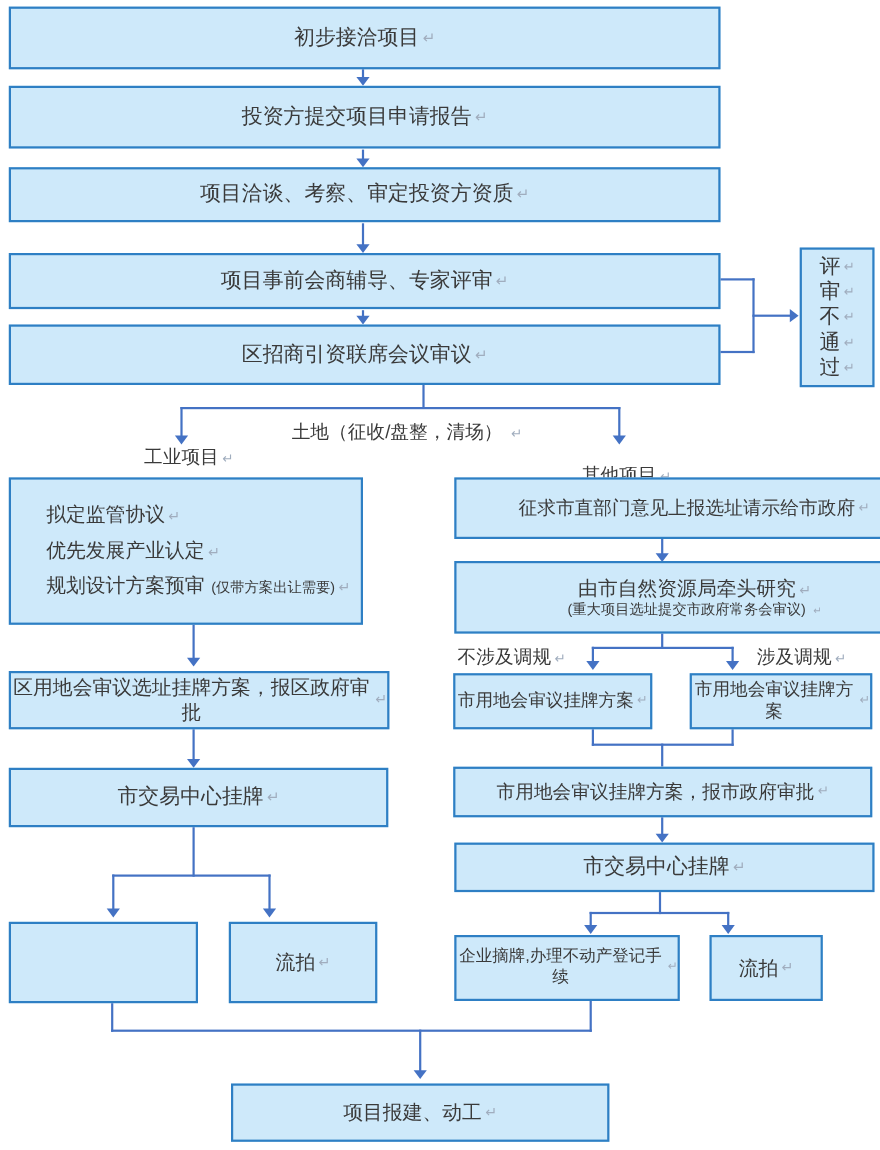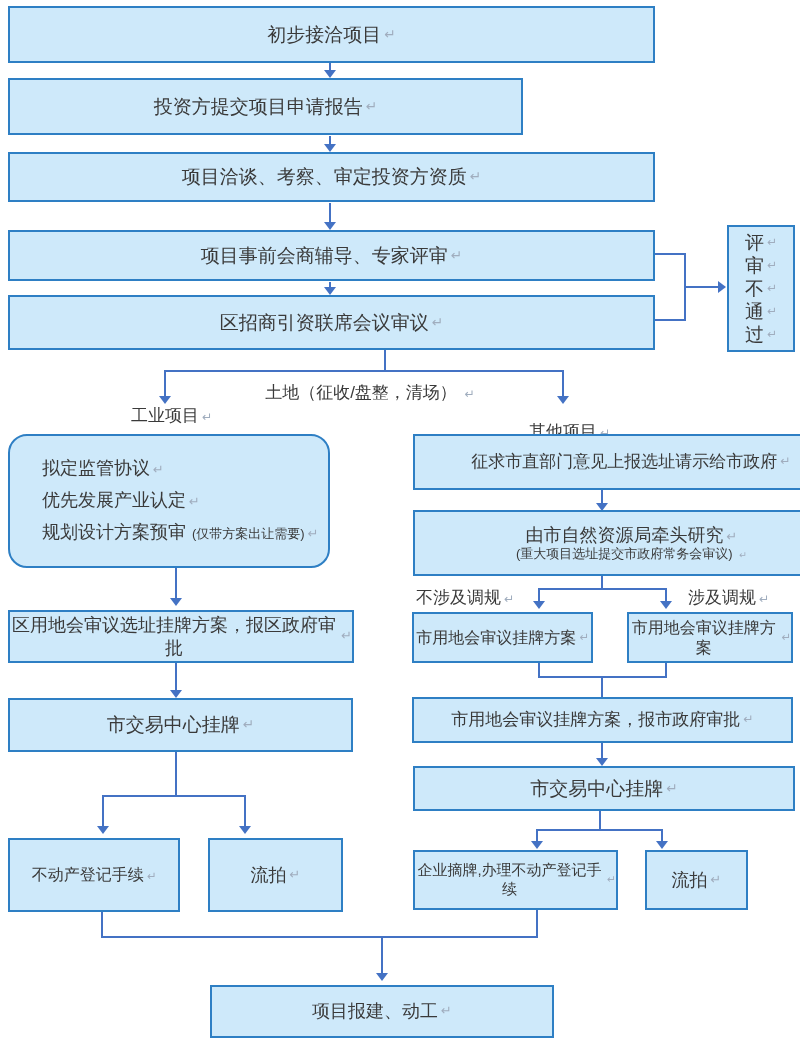--- a/index.html
+++ b/index.html
@@ -14,21 +14,21 @@
     position:relative;width:800px;height:1045px;background:#ffffff;overflow:hidden;
     font-family:"Liberation Sans","DejaVu Sans",sans-serif;color:var(--text);padding-left:28px;
   }
   .box{
     position:absolute;box-sizing:border-box;background:var(--box-fill);
     border:2px solid var(--box-border);
     display:flex;align-items:center;justify-content:center;
     text-align:center;line-height:1.25;
   }
   .box.col{flex-direction:column;}
-  .box.leftalign{align-items:flex-start;justify-content:center;text-align:left;border-radius:19px;}
+  .box.leftalign{align-items:flex-start;justify-content:center;text-align:left;}
   .ret{color:var(--mark);font-size:0.72em;margin-left:3px;}
   .note{font-size:13px;margin-left:6px;}
   .lbl{position:absolute;white-space:nowrap;}
   .vline{position:absolute;width:2px;background:var(--line);}
   .hline{position:absolute;height:2px;background:var(--line);}
   .ah-down{position:absolute;width:0;height:0;
     border-left:6px solid transparent;border-right:6px solid transparent;
     border-top:8px solid var(--line);}
   .ah-right{position:absolute;width:0;height:0;
     border-top:6px solid transparent;border-bottom:6px solid transparent;
@@ -42,21 +42,21 @@
 <div id="canvas">
 
   <div class="box" style="left:8px;top:6px;width:647px;height:57px;font-size:19px">
     <span>初步接洽项目</span>
       <span class="ret">↵</span>
   </div>
 
   <div class="vline" style="left:329px;top:63px;height:8px"></div>
   <div class="ah-down" style="left:324px;top:70px"></div>
 
-  <div class="box" style="left:8px;top:78px;width:515px;height:57px;font-size:19px">
+  <div class="box" style="left:8px;top:78px;width:647px;height:57px;font-size:19px">
     <span>投资方提交项目申请报告</span>
       <span class="ret">↵</span>
   </div>
 
   <div class="vline" style="left:329px;top:136px;height:9px"></div>
   <div class="ah-down" style="left:324px;top:144px"></div>
 
   <div class="box" style="left:8px;top:152px;width:647px;height:50px;font-size:19px">
     <span>项目洽谈、考察、审定投资方资质</span>
       <span class="ret">↵</span>
@@ -147,21 +147,20 @@
   </div>
 
   <div class="vline" style="left:175px;top:752px;height:45px"></div>
   <div class="hline" style="left:102px;top:795px;width:144px"></div>
   <div class="vline" style="left:102px;top:795px;height:32px"></div>
   <div class="ah-down" style="left:97px;top:826px"></div>
   <div class="vline" style="left:244px;top:795px;height:32px"></div>
   <div class="ah-down" style="left:239px;top:826px"></div>
 
   <div class="box col" style="left:8px;top:838px;width:172px;height:74px;font-size:16px;line-height:26px">
-    <div><span>不动产登记手续</span><span class="ret">↵</span></div>
   </div>
 
   <div class="box" style="left:208px;top:838px;width:135px;height:74px;font-size:18px">
     <span>流拍</span>
       <span class="ret">↵</span>
   </div>
 
   <div class="box" style="left:413px;top:434px;width:436px;height:56px;font-size:17px">
     <span>征求市直部门意见上报选址请示给市政府</span>
       <span class="ret">↵</span>

